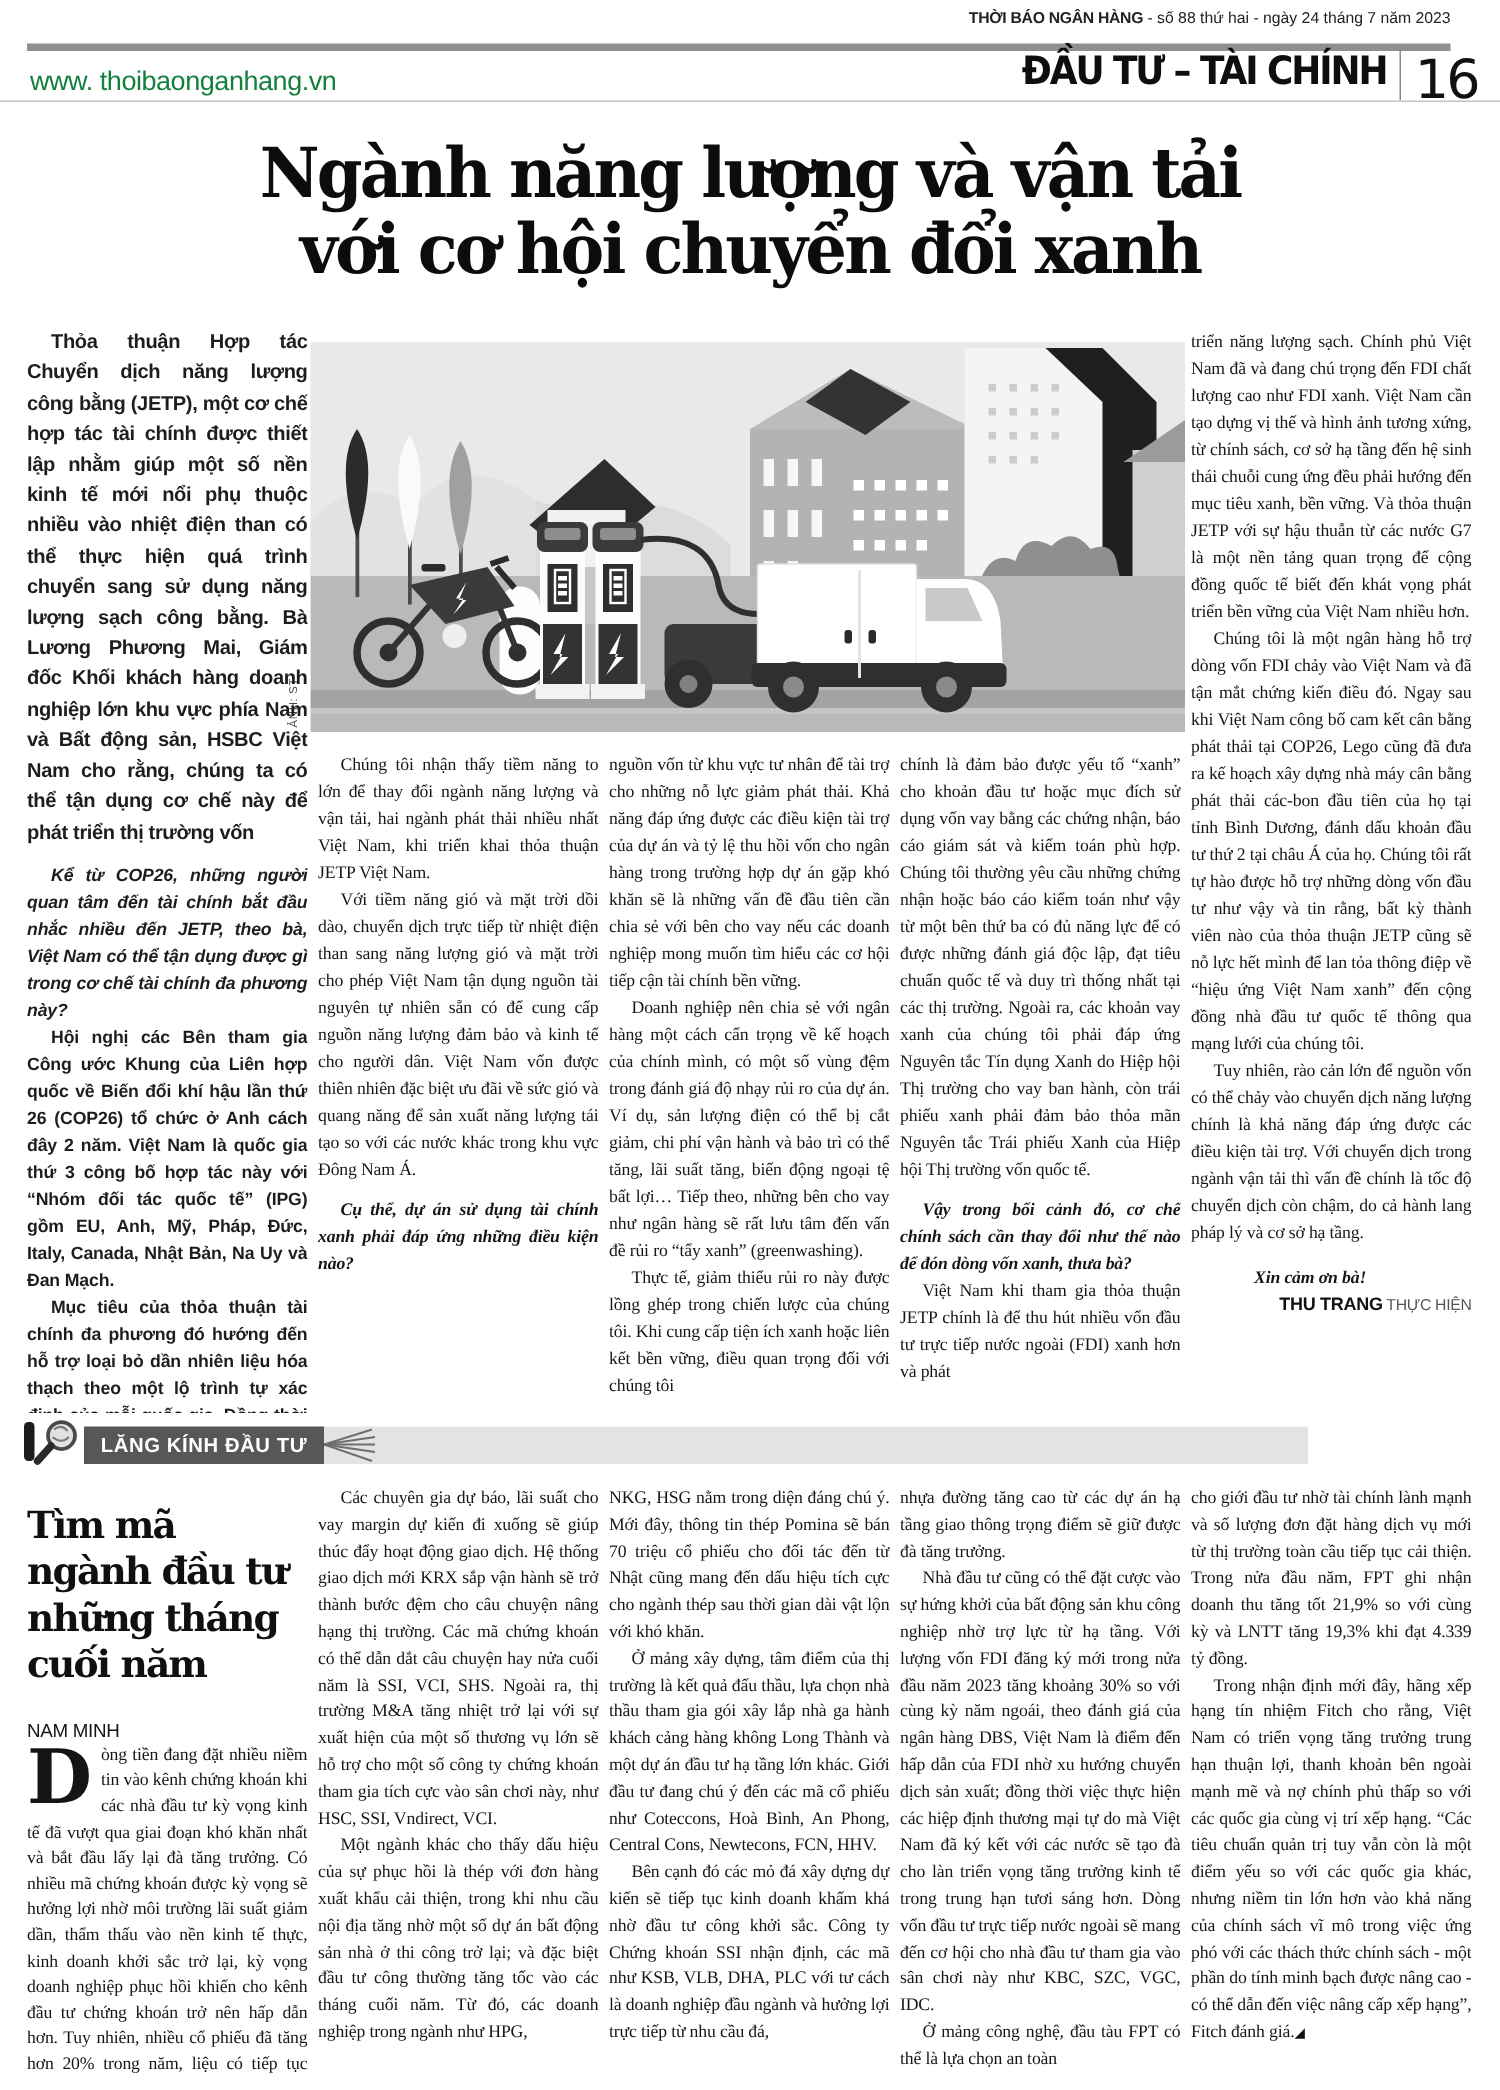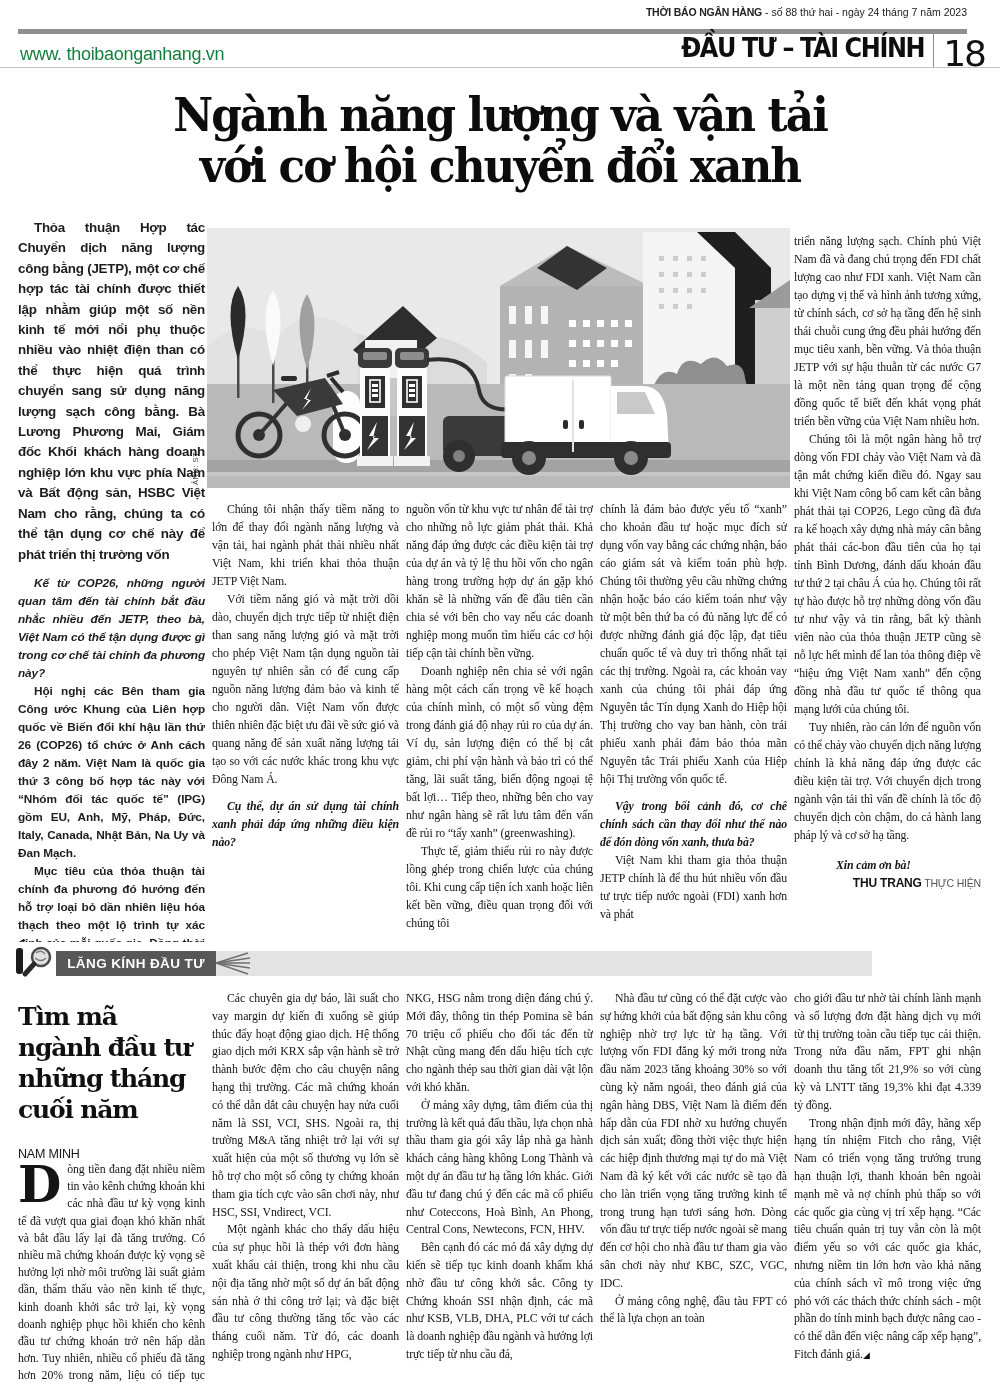--- a/index.html
+++ b/index.html
@@ -62,21 +62,21 @@
 <body>
 
 <div class="page">
 
   <div class="issue-line"><b>THỜI BÁO NGÂN HÀNG</b><span> - số 88 thứ hai - ngày 24 tháng 7 năm 2023</span></div>
   <div class="mast-bar"></div>
   <div class="website">www. thoibaonganhang.vn</div>
   <div class="section-block">
     <div class="section-title">ĐẦU TƯ – TÀI CHÍNH</div>
     <div class="section-sep"></div>
-    <div class="page-num">18</div>
+    <div class="page-num">16</div>
   </div>
   <div class="mast-rule"></div>
 
   <div class="headline">
     <div>Ngành năng lượng và vận tải</div>
     <div>với cơ hội chuyển đổi xanh</div>
   </div>
 
   <div class="illus">
     <svg width="583" height="260" viewBox="0 0 583 260" xmlns="http://www.w3.org/2000/svg">
@@ -252,21 +252,21 @@
     <p>Doanh nghiệp nên chia sẻ với ngân hàng một cách cẩn trọng về kế hoạch của chính mình, có một số vùng đệm trong đánh giá độ nhạy rủi ro của dự án. Ví dụ, sản lượng điện có thể bị cắt giảm, chi phí vận hành và bảo trì có thể tăng, lãi suất tăng, biến động ngoại tệ bất lợi… Tiếp theo, những bên cho vay như ngân hàng sẽ rất lưu tâm đến vấn đề rủi ro “tẩy xanh” (greenwashing).</p>
     <p>Thực tế, giảm thiểu rủi ro này được lồng ghép trong chiến lược của chúng tôi. Khi cung cấp tiện ích xanh hoặc liên kết bền vững, điều quan trọng đối với chúng tôi</p>
   </div>
 
   <div class="col bt" style="left:600px;top:500px;height:442px;">
     <p class="cont">chính là đảm bảo được yếu tố “xanh” cho khoản đầu tư hoặc mục đích sử dụng vốn vay bằng các chứng nhận, báo cáo giám sát và kiểm toán phù hợp. Chúng tôi thường yêu cầu những chứng nhận hoặc báo cáo kiểm toán như vậy từ một bên thứ ba có đủ năng lực để có được những đánh giá độc lập, đạt tiêu chuẩn quốc tế và duy trì thống nhất tại các thị trường. Ngoài ra, các khoản vay xanh của chúng tôi phải đáp ứng Nguyên tắc Tín dụng Xanh do Hiệp hội Thị trường cho vay ban hành, còn trái phiếu xanh phải đảm bảo thỏa mãn Nguyên tắc Trái phiếu Xanh của Hiệp hội Thị trường vốn quốc tế.</p>
     <p class="q">Vậy trong bối cảnh đó, cơ chế chính sách cần thay đổi như thế nào để đón dòng vốn xanh, thưa bà?</p>
     <p>Việt Nam khi tham gia thỏa thuận JETP chính là để thu hút nhiều vốn đầu tư trực tiếp nước ngoài (FDI) xanh hơn và phát</p>
   </div>
 
-  <div class="col bt" style="left:794px;top:218px;height:724px;margin-top:14px;">
+  <div class="col bt" style="left:794px;top:218px;height:724px;">
     <p class="cont">triển năng lượng sạch. Chính phủ Việt Nam đã và đang chú trọng đến FDI chất lượng cao như FDI xanh. Việt Nam cần tạo dựng vị thế và hình ảnh tương xứng, từ chính sách, cơ sở hạ tầng đến hệ sinh thái chuỗi cung ứng đều phải hướng đến mục tiêu xanh, bền vững. Và thỏa thuận JETP với sự hậu thuẫn từ các nước G7 là một nền tảng quan trọng để cộng đồng quốc tế biết đến khát vọng phát triển bền vững của Việt Nam nhiều hơn.</p>
     <p>Chúng tôi là một ngân hàng hỗ trợ dòng vốn FDI chảy vào Việt Nam và đã tận mắt chứng kiến điều đó. Ngay sau khi Việt Nam công bố cam kết cân bằng phát thải tại COP26, Lego cũng đã đưa ra kế hoạch xây dựng nhà máy cân bằng phát thải các-bon đầu tiên của họ tại tỉnh Bình Dương, đánh dấu khoản đầu tư thứ 2 tại châu Á của họ. Chúng tôi rất tự hào được hỗ trợ những dòng vốn đầu tư như vậy và tin rằng, bất kỳ thành viên nào của thỏa thuận JETP cũng sẽ nỗ lực hết mình để lan tỏa thông điệp về “hiệu ứng Việt Nam xanh” đến cộng đồng nhà đầu tư quốc tế thông qua mạng lưới của chúng tôi.</p>
     <p>Tuy nhiên, rào cản lớn để nguồn vốn có thể chảy vào chuyển dịch năng lượng chính là khả năng đáp ứng được các điều kiện tài trợ. Với chuyển dịch trong ngành vận tải thì vấn đề chính là tốc độ chuyển dịch còn chậm, do cả hành lang pháp lý và cơ sở hạ tầng.</p>
     <p class="thanks">Xin cảm ơn bà!</p>
     <p class="byline"><span class="nm">THU TRANG</span><span class="rl"> THỰC HIỆN</span></p>
   </div>
 
   <div class="banner-light"></div>
   <div class="banner-icon">
     <svg width="44" height="32" viewBox="0 0 44 32" xmlns="http://www.w3.org/2000/svg">
@@ -304,20 +304,21 @@
     <p>Một ngành khác cho thấy dấu hiệu của sự phục hồi là thép với đơn hàng xuất khẩu cải thiện, trong khi nhu cầu nội địa tăng nhờ một số dự án bất động sản nhà ở thi công trở lại; và đặc biệt đầu tư công thường tăng tốc vào các tháng cuối năm. Từ đó, các doanh nghiệp trong ngành như HPG,</p>
   </div>
 
   <div class="col bt" style="left:406px;top:990px;height:396px;line-height:17.8px;">
     <p class="cont">NKG, HSG nằm trong diện đáng chú ý. Mới đây, thông tin thép Pomina sẽ bán 70 triệu cổ phiếu cho đối tác đến từ Nhật cũng mang đến dấu hiệu tích cực cho ngành thép sau thời gian dài vật lộn với khó khăn.</p>
     <p>Ở mảng xây dựng, tâm điểm của thị trường là kết quả đấu thầu, lựa chọn nhà thầu tham gia gói xây lắp nhà ga hành khách cảng hàng không Long Thành và một dự án đầu tư hạ tầng lớn khác. Giới đầu tư đang chú ý đến các mã cổ phiếu như Coteccons, Hoà Bình, An Phong, Central Cons, Newtecons, FCN, HHV.</p>
     <p>Bên cạnh đó các mỏ đá xây dựng dự kiến sẽ tiếp tục kinh doanh khấm khá nhờ đầu tư công khởi sắc. Công ty Chứng khoán SSI nhận định, các mã như KSB, VLB, DHA, PLC với tư cách là doanh nghiệp đầu ngành và hưởng lợi trực tiếp từ nhu cầu đá,</p>
   </div>
 
   <div class="col bt" style="left:600px;top:990px;height:396px;line-height:17.8px;">
+    <p class="cont">nhựa đường tăng cao từ các dự án hạ tầng giao thông trọng điểm sẽ giữ được đà tăng trưởng.</p>
     <p>Nhà đầu tư cũng có thể đặt cược vào sự hứng khởi của bất động sản khu công nghiệp nhờ trợ lực từ hạ tầng. Với lượng vốn FDI đăng ký mới trong nửa đầu năm 2023 tăng khoảng 30% so với cùng kỳ năm ngoái, theo đánh giá của ngân hàng DBS, Việt Nam là điểm đến hấp dẫn của FDI nhờ xu hướng chuyển dịch sản xuất; đồng thời việc thực hiện các hiệp định thương mại tự do mà Việt Nam đã ký kết với các nước sẽ tạo đà cho làn triển vọng tăng trưởng kinh tế trong trung hạn tươi sáng hơn. Dòng vốn đầu tư trực tiếp nước ngoài sẽ mang đến cơ hội cho nhà đầu tư tham gia vào sân chơi này như KBC, SZC, VGC, IDC.</p>
     <p>Ở mảng công nghệ, đầu tàu FPT có thể là lựa chọn an toàn</p>
   </div>
 
   <div class="col bt" style="left:794px;top:990px;height:396px;line-height:17.8px;">
     <p class="cont">cho giới đầu tư nhờ tài chính lành mạnh và số lượng đơn đặt hàng dịch vụ mới từ thị trường toàn cầu tiếp tục cải thiện. Trong nửa đầu năm, FPT ghi nhận doanh thu tăng tốt 21,9% so với cùng kỳ và LNTT tăng 19,3% khi đạt 4.339 tỷ đồng.</p>
     <p><span>Trong nhận định mới đây, hãng xếp hạng tín nhiệm Fitch cho rằng, Việt Nam có triển vọng tăng trưởng trung hạn thuận lợi, thanh khoản bên ngoài mạnh mẽ và nợ chính phủ thấp so với các quốc gia cùng vị trí xếp hạng. “Các tiêu chuẩn quản trị tuy vẫn còn là một điểm yếu so với các quốc gia khác, nhưng niềm tin lớn hơn vào khả năng của chính sách vĩ mô trong việc ứng phó với các thách thức chính sách - một phần do tính minh bạch được nâng cao - có thể dẫn đến việc nâng cấp xếp hạng”, Fitch đánh giá.</span><span class="endmark">◢</span></p>
   </div>
 
 </div>

